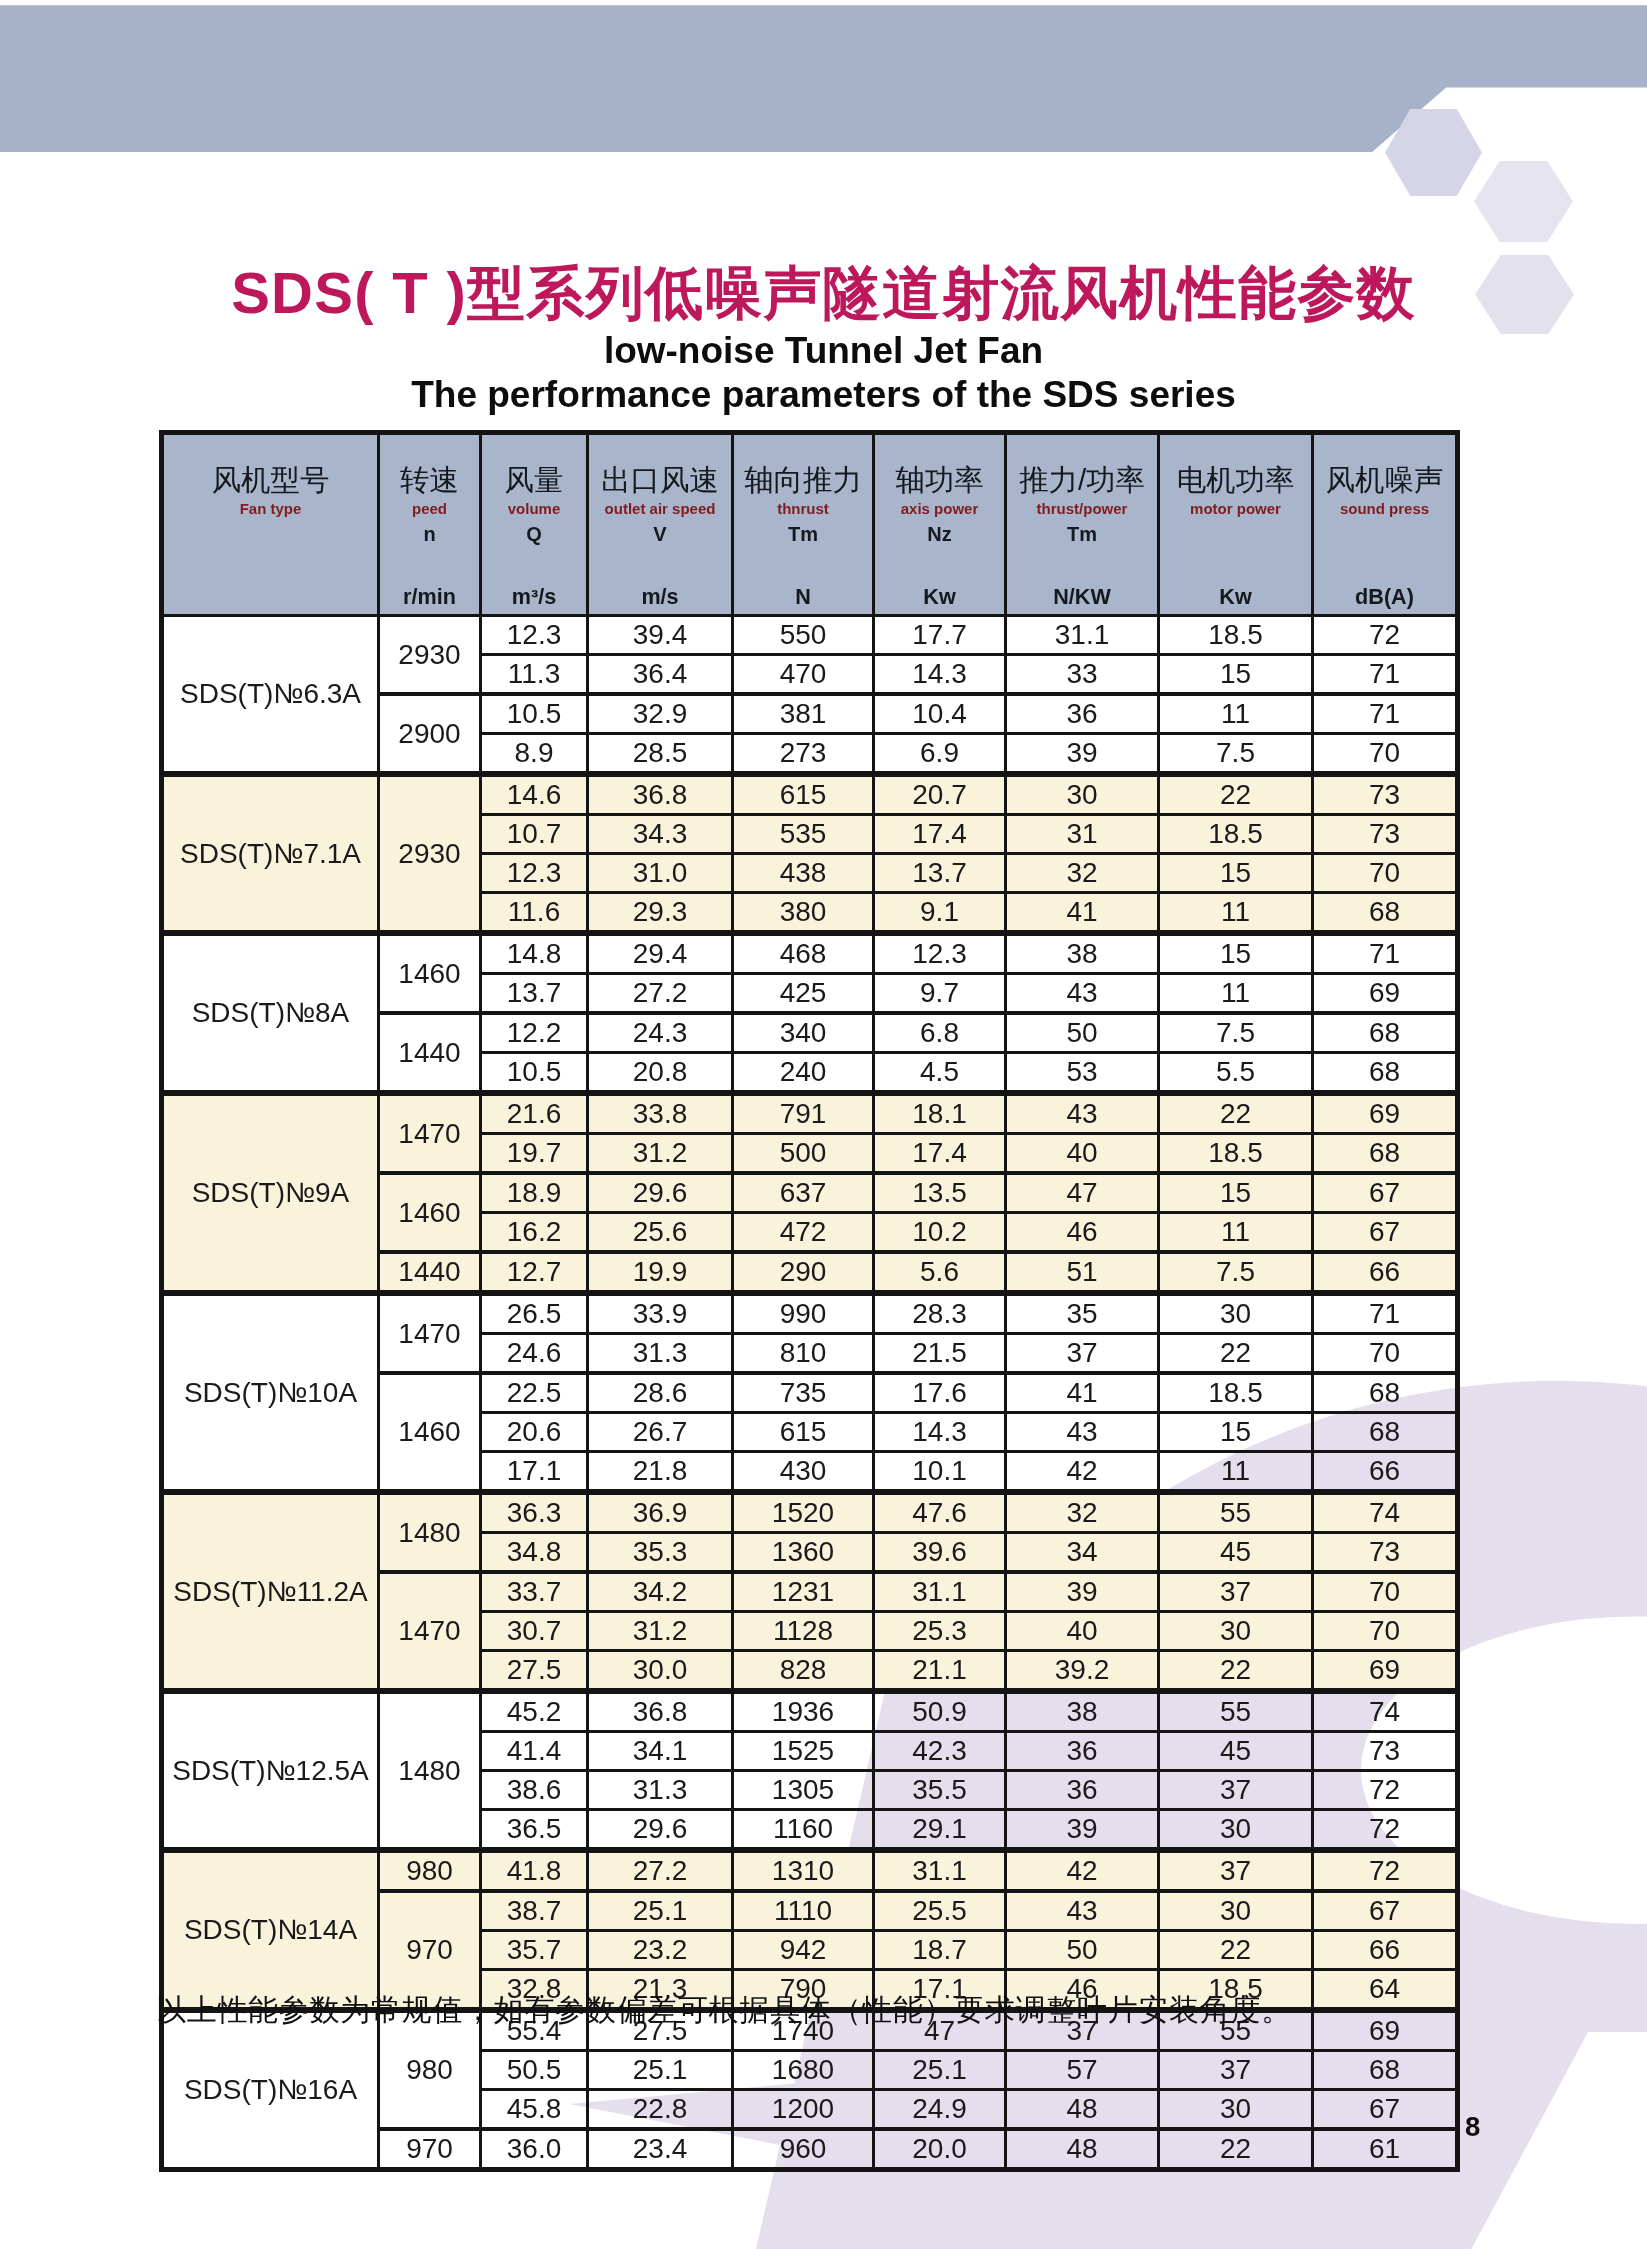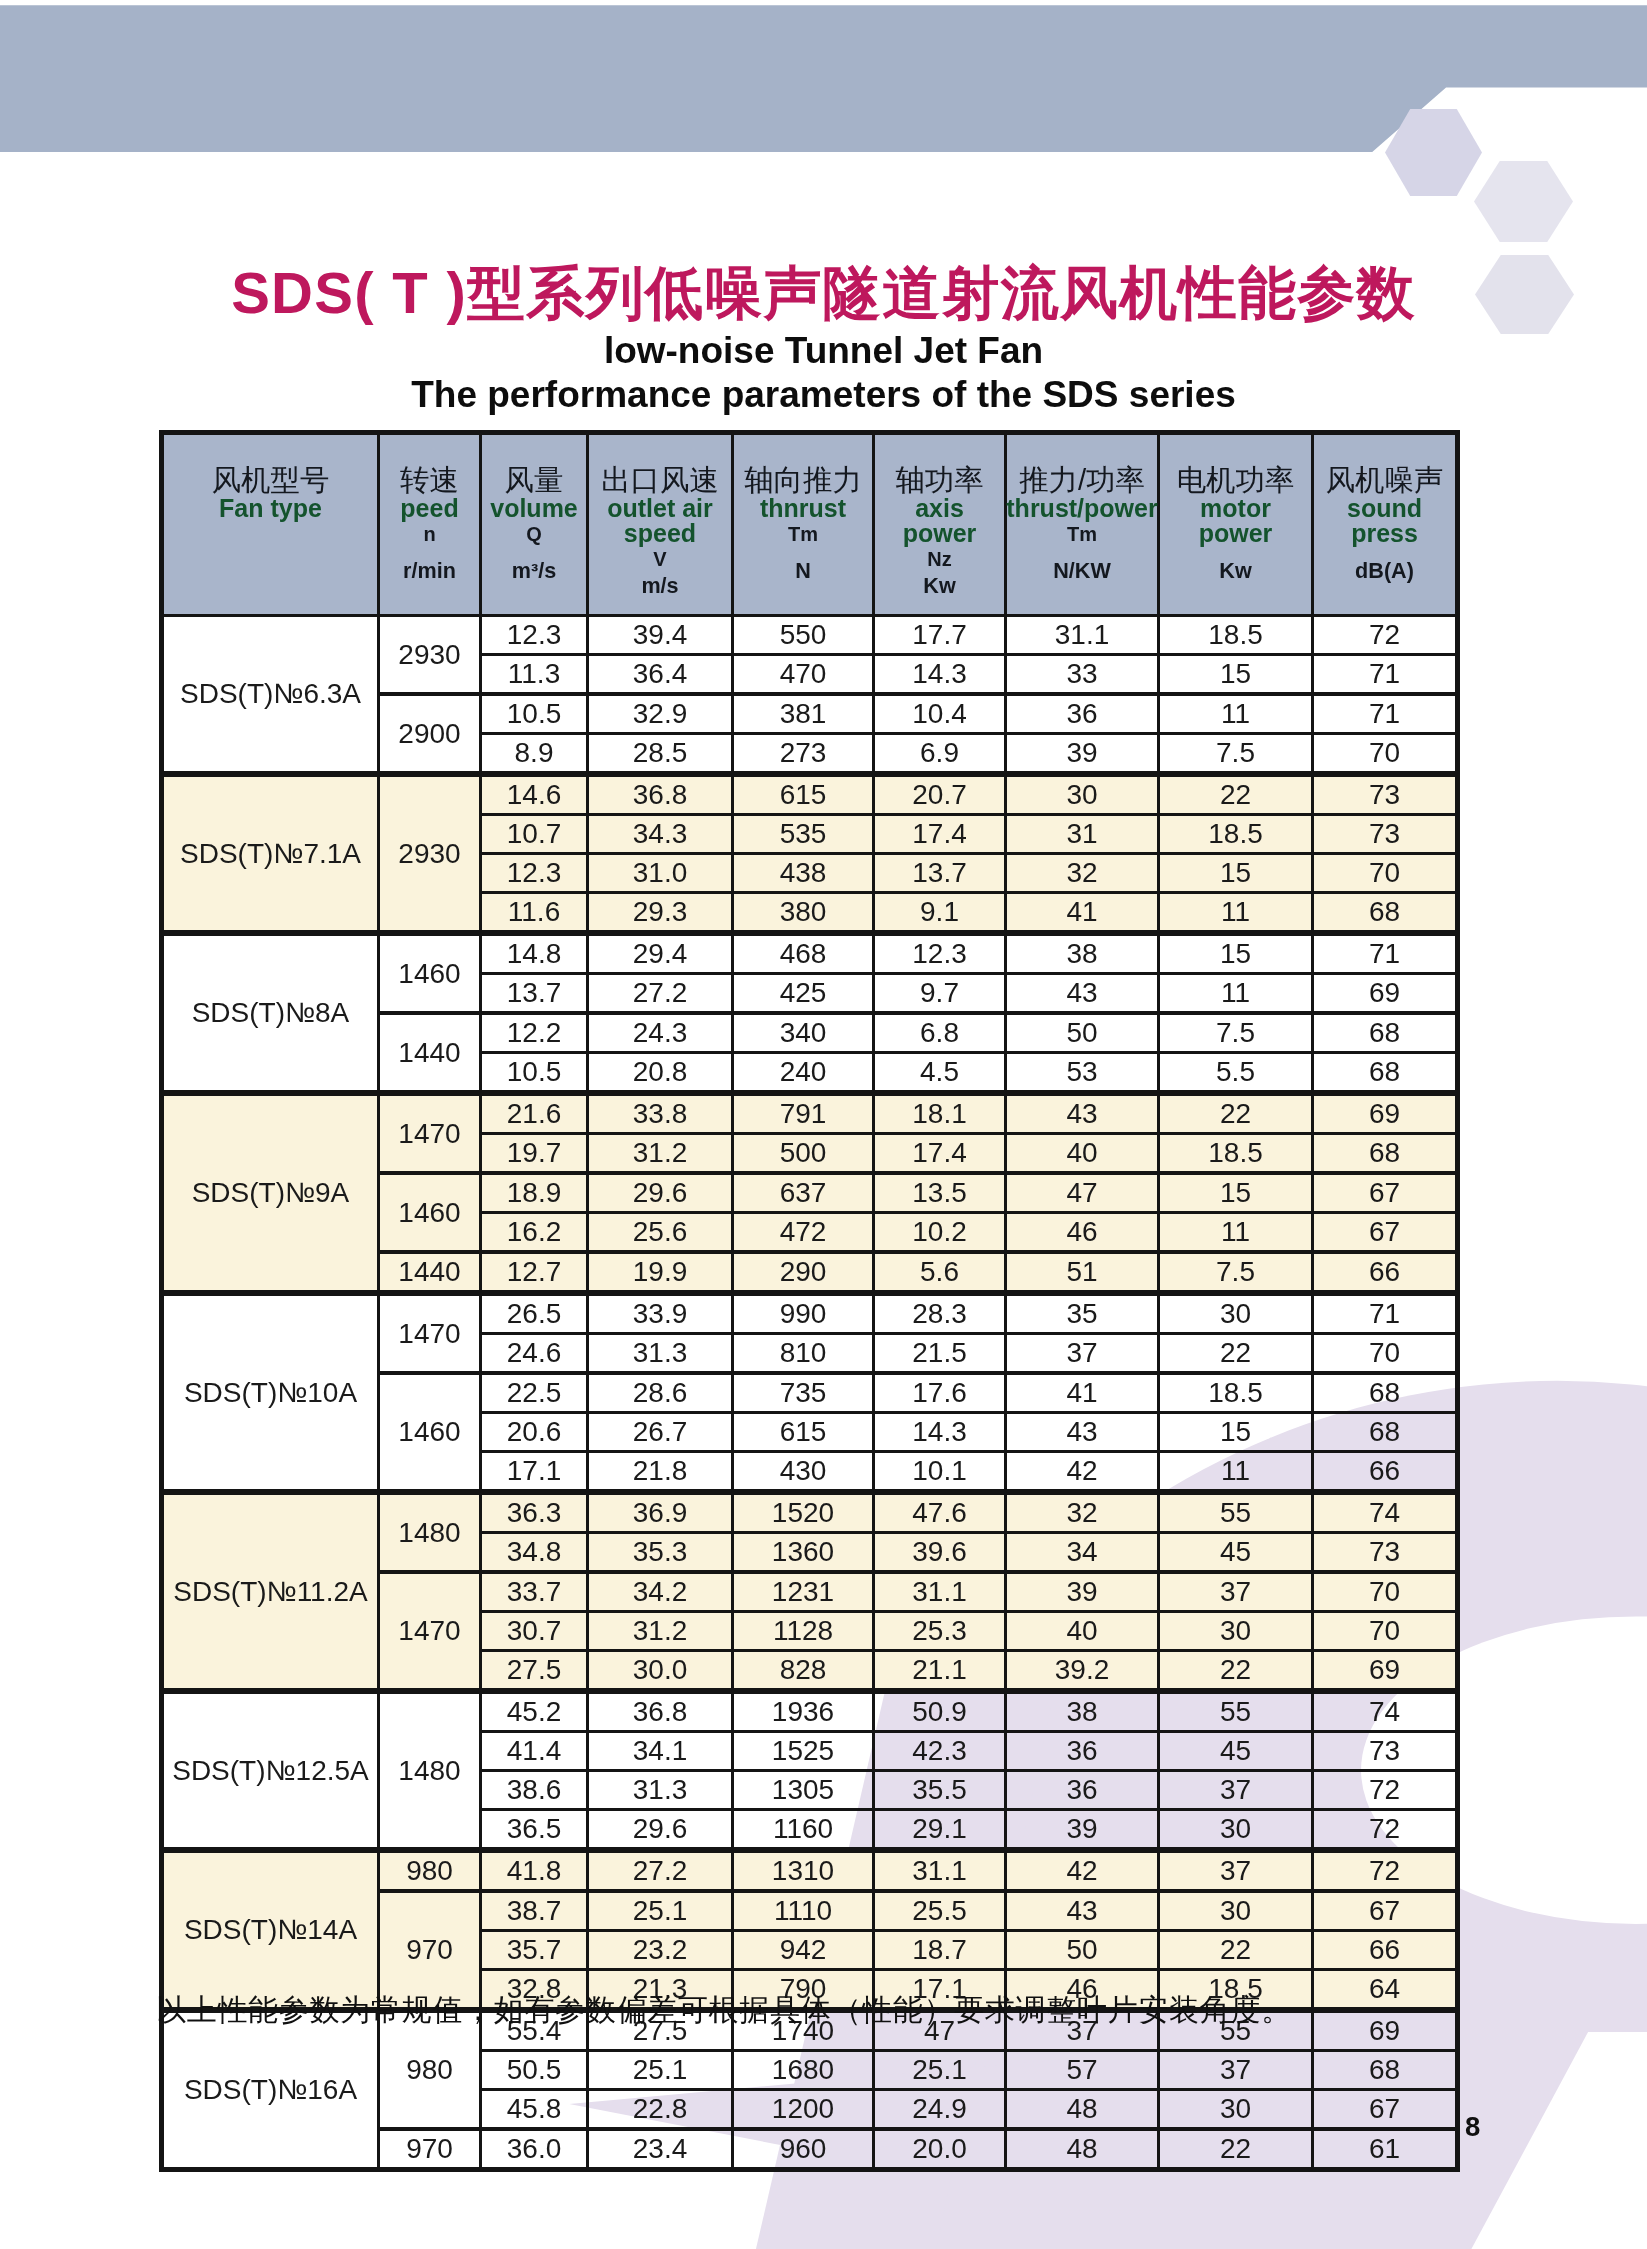--- a/index.html
+++ b/index.html
@@ -38,23 +38,23 @@
   
   table.perf{
     position:absolute;left:159px;top:430px;width:1295px;z-index:1;
     border-collapse:collapse;table-layout:fixed;
     border:5.2px solid #141414;
   }
   table.perf th,table.perf td{border:3.3px solid #141414;}
   thead th{background:var(--headbg);height:179px;vertical-align:top;padding:0;text-align:center;}
   .th-box{display:flex;flex-direction:column;height:179px;align-items:center;}
   .h-zh{font-size:29.4px;line-height:33px;margin-top:27.5px;font-weight:400;color:#14181f;white-space:nowrap;}
-  .h-en{font-size:25px;line-height:25px;color:#14532d;}
+  .h-en{font-size:15px;line-height:25px;color:#7f1d1d;}
   .h-sym{font-size:20px;line-height:27.5px;color:#14181f;}
-  .h-unit{font-size:21.6px;color:#14181f;margin-top:auto;margin-bottom:30px;}
+  .h-unit{font-size:21.6px;color:#14181f;margin-top:auto;margin-bottom:4px;}
   tbody td{
     height:36px;padding:0;text-align:center;vertical-align:middle;
     font-size:28px;color:#1a1a1a;background:transparent;
   }
   tbody tr.group-start td{border-top:6.5px solid #141414;}
   tbody td.speed-start{border-top:4.6px solid #141414;}
   tbody tr.cream td{background:var(--cream);}
   
   .note{
     position:absolute;left:156px;top:1990px;z-index:1;white-space:nowrap;

